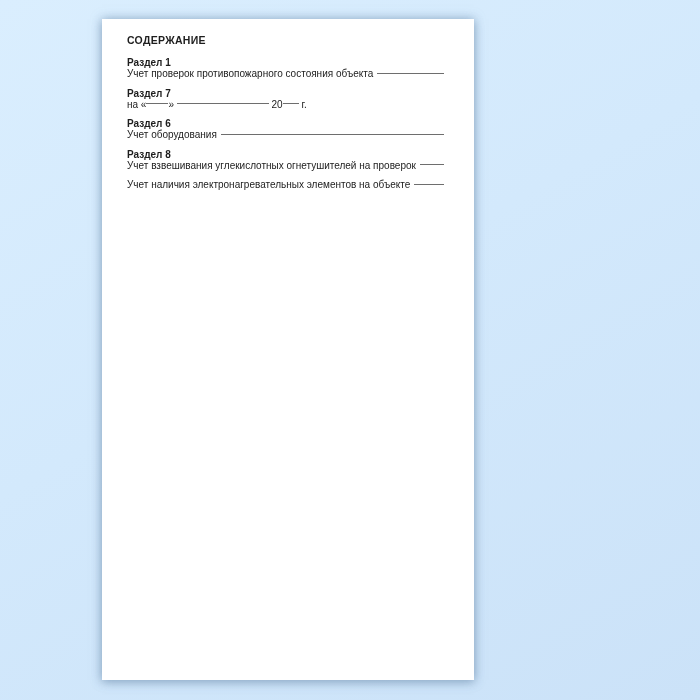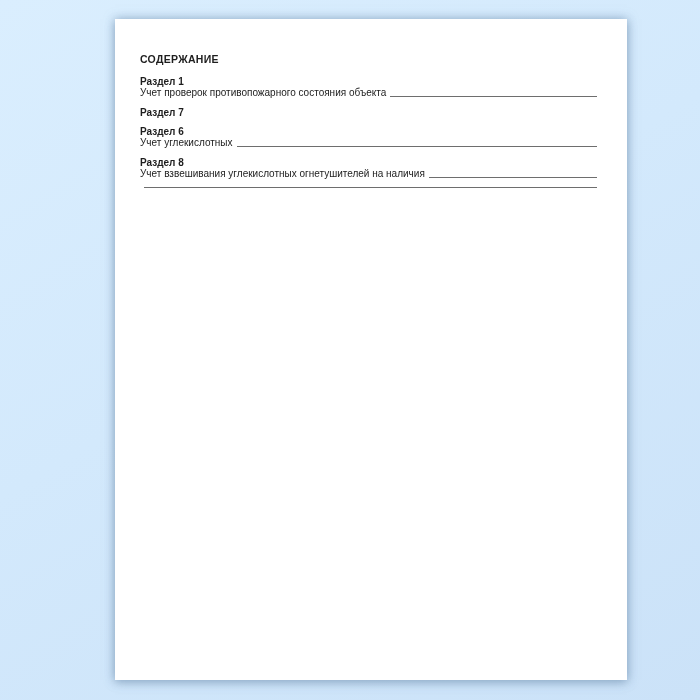--- a/index.html
+++ b/index.html
@@ -8,43 +8,43 @@
     overflow: hidden;
     font-family: "Liberation Sans", sans-serif;
   }
   .backdrop {
     position: relative;
     width: 700px; height: 700px;
     background: linear-gradient(150deg, #daeefe 0%, #d3e9fc 45%, #cbe2f8 100%);
   }
   .paper {
     position: absolute;
-    left: 115px; top: 19px;
-    width: 512px; height: 661px;
+    left: 102px; top: 19px;
+    width: 372px; height: 661px;
     box-sizing: border-box;
     background: #ffffff;
     box-shadow: 0 0 10px rgba(108,140,173,0.62), 0 3px 9px rgba(108,140,173,0.35);
-    padding: 35px 30px 0 25px;
+    padding: 16px 30px 0 25px;
   }
   .doc-title {
     font-size: 10.5px;
     font-weight: bold;
     letter-spacing: 0.3px;
     color: #1e1e1e;
     line-height: 11px;
     margin-bottom: 11px;
   }
   .section {
     font-size: 10px;
     line-height: 11px;
     color: #222222;
     margin-bottom: 8.5px;
   }
   .heading { font-weight: bold; color: #1e1e1e; }
-  .line { display: flex; align-items: flex-end; }
+  .line { display: flex; align-items: center; }
   .txt { white-space: pre; }
   .fill {
     flex: 1;
     border-bottom: 1px solid #6e6e6e;
     margin: 0 0 1px 4px;
   }
   .blank {
     display: inline-block;
     border-bottom: 1px solid #6e6e6e;
     margin: 0 0 1px 0;
@@ -59,35 +59,45 @@
     <div id="sections">
         <div class="section">
           <div class="heading">Раздел 1</div>
           <div class="line">
             <span class="txt">Учет проверок противопожарного состояния объекта</span>
             <span class="fill"></span>
           </div>
         </div>
         <div class="section">
           <div class="heading">Раздел 7</div>
+          <div class="line">
+            <span class="txt">на «</span>
+            <span class="blank" style="width: 22px;"></span>
+            <span class="txt">» </span>
+            <span class="blank" style="width: 92px;"></span>
+            <span class="txt"> 20</span>
+            <span class="blank" style="width: 16px;"></span>
+            <span class="txt"> г.</span>
+          </div>
         </div>
         <div class="section">
           <div class="heading">Раздел 6</div>
           <div class="line">
-            <span class="txt">Учет углекислотных</span>
+            <span class="txt">Учет оборудования</span>
             <span class="fill"></span>
           </div>
         </div>
         <div class="section">
           <div class="heading">Раздел 8</div>
           <div class="line">
-            <span class="txt">Учет взвешивания углекислотных огнетушителей на наличия</span>
+            <span class="txt">Учет взвешивания углекислотных огнетушителей на проверок</span>
             <span class="fill"></span>
           </div>
         </div>
         <div class="section">
           <div class="line">
+            <span class="txt">Учет наличия электронагревательных элементов на объекте</span>
             <span class="fill"></span>
           </div>
         </div>
       </div>
   </div>
 </div>
 
 </body></html>

